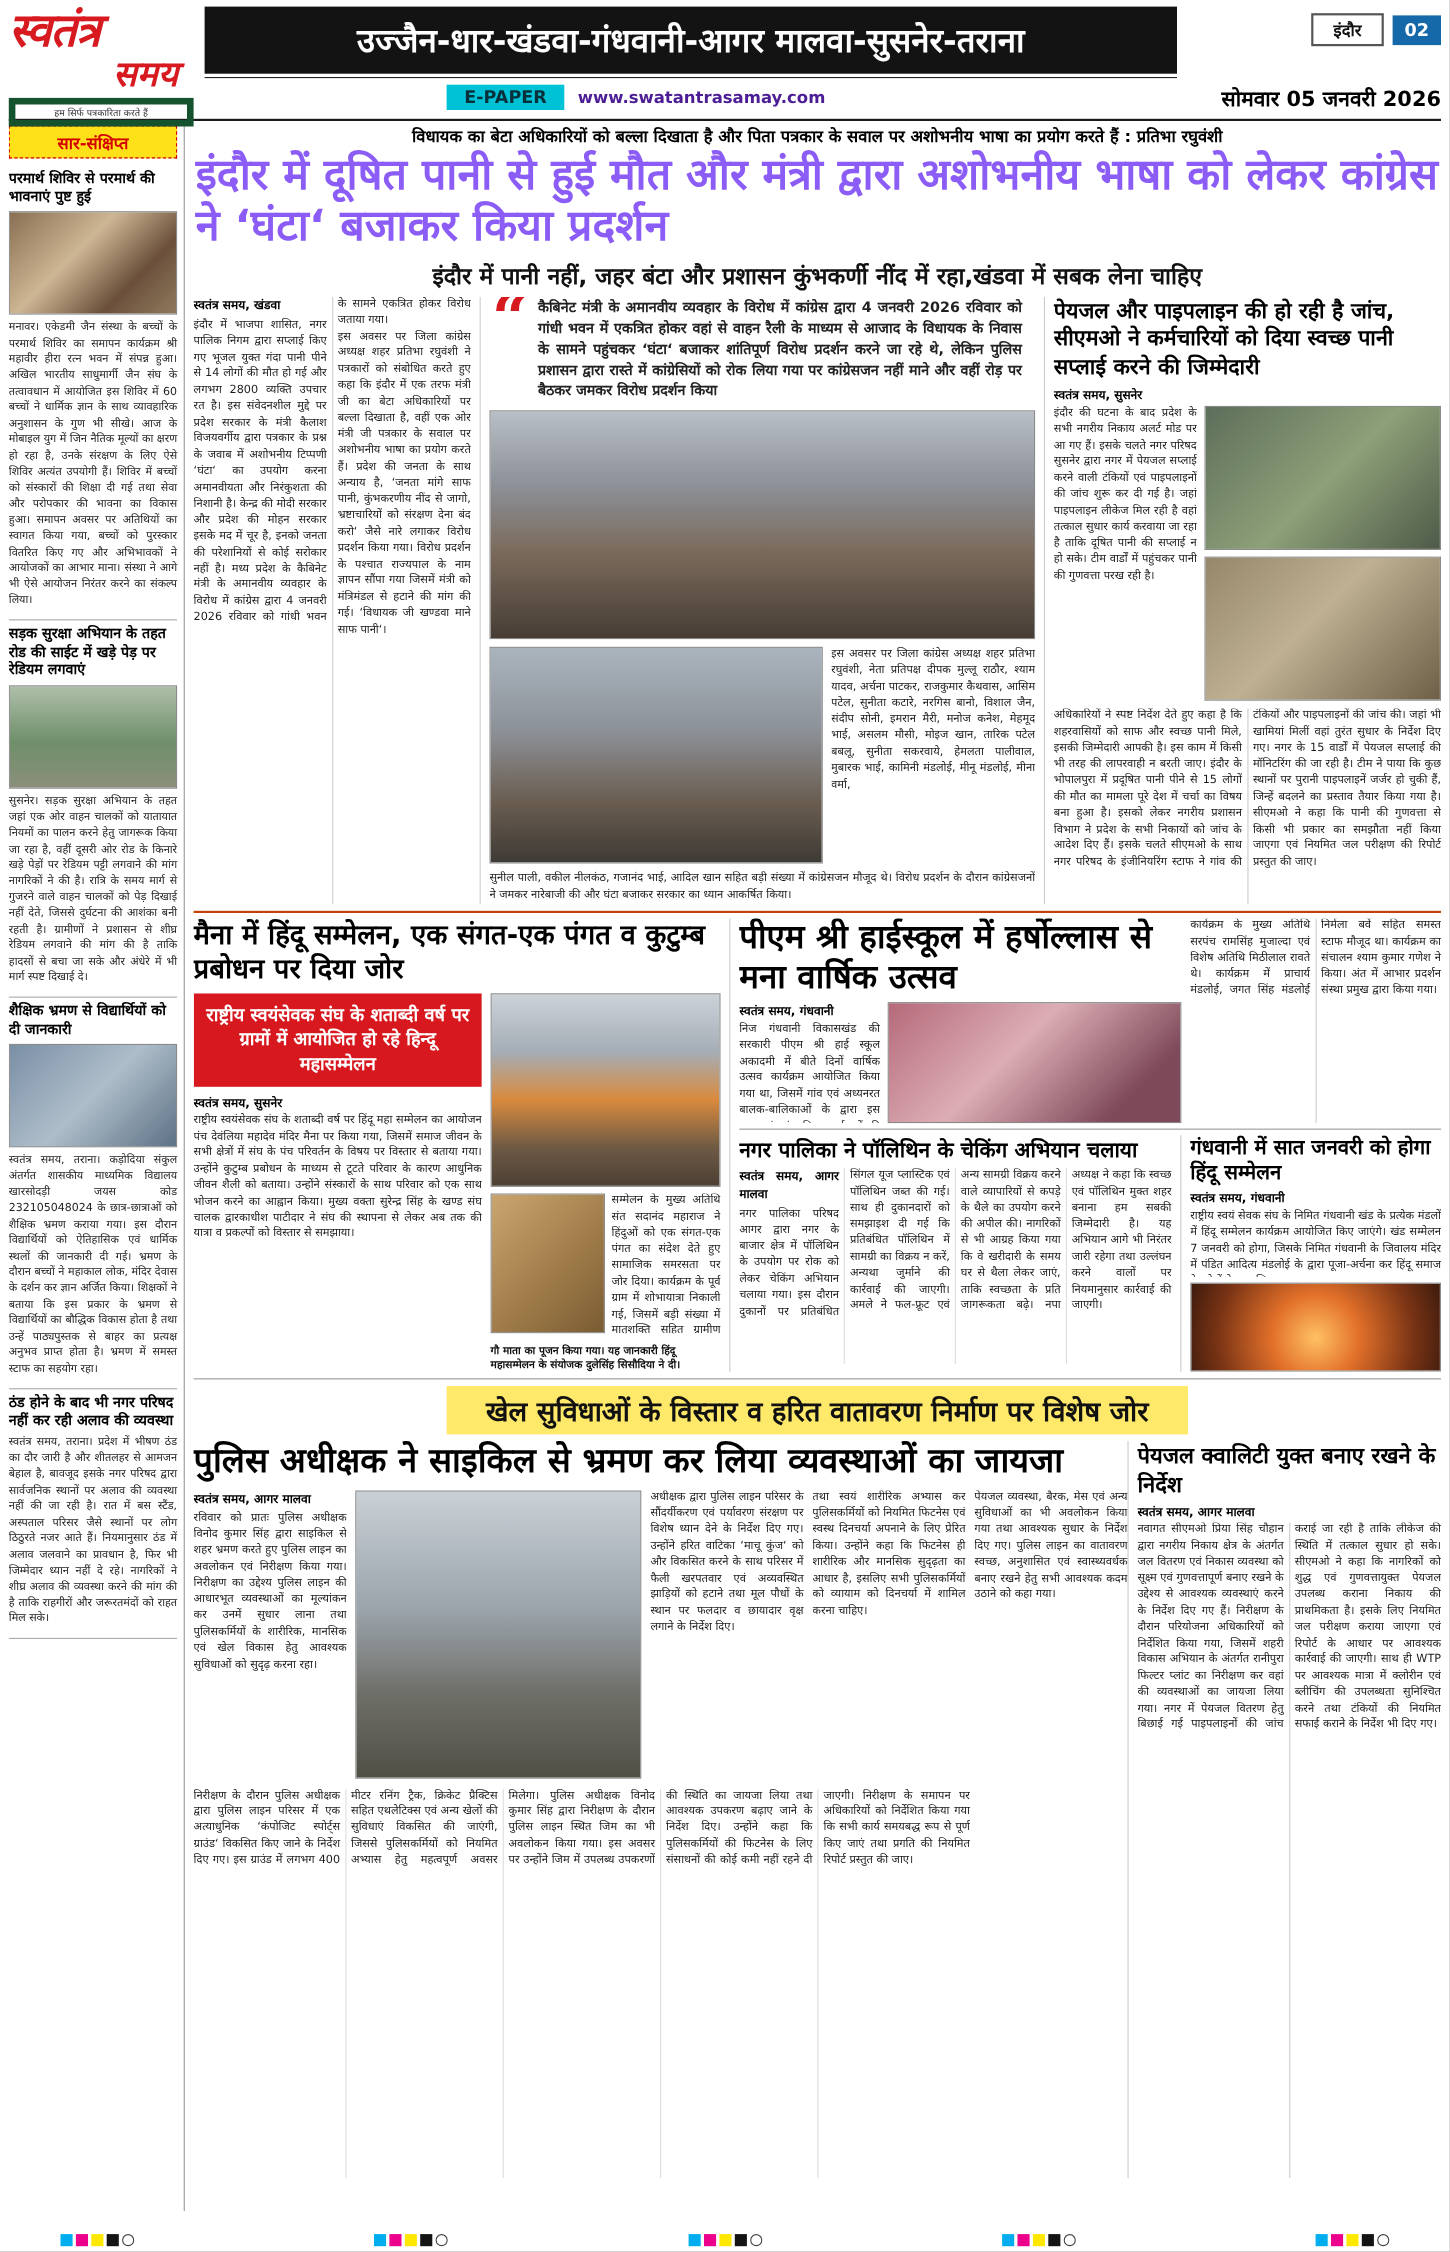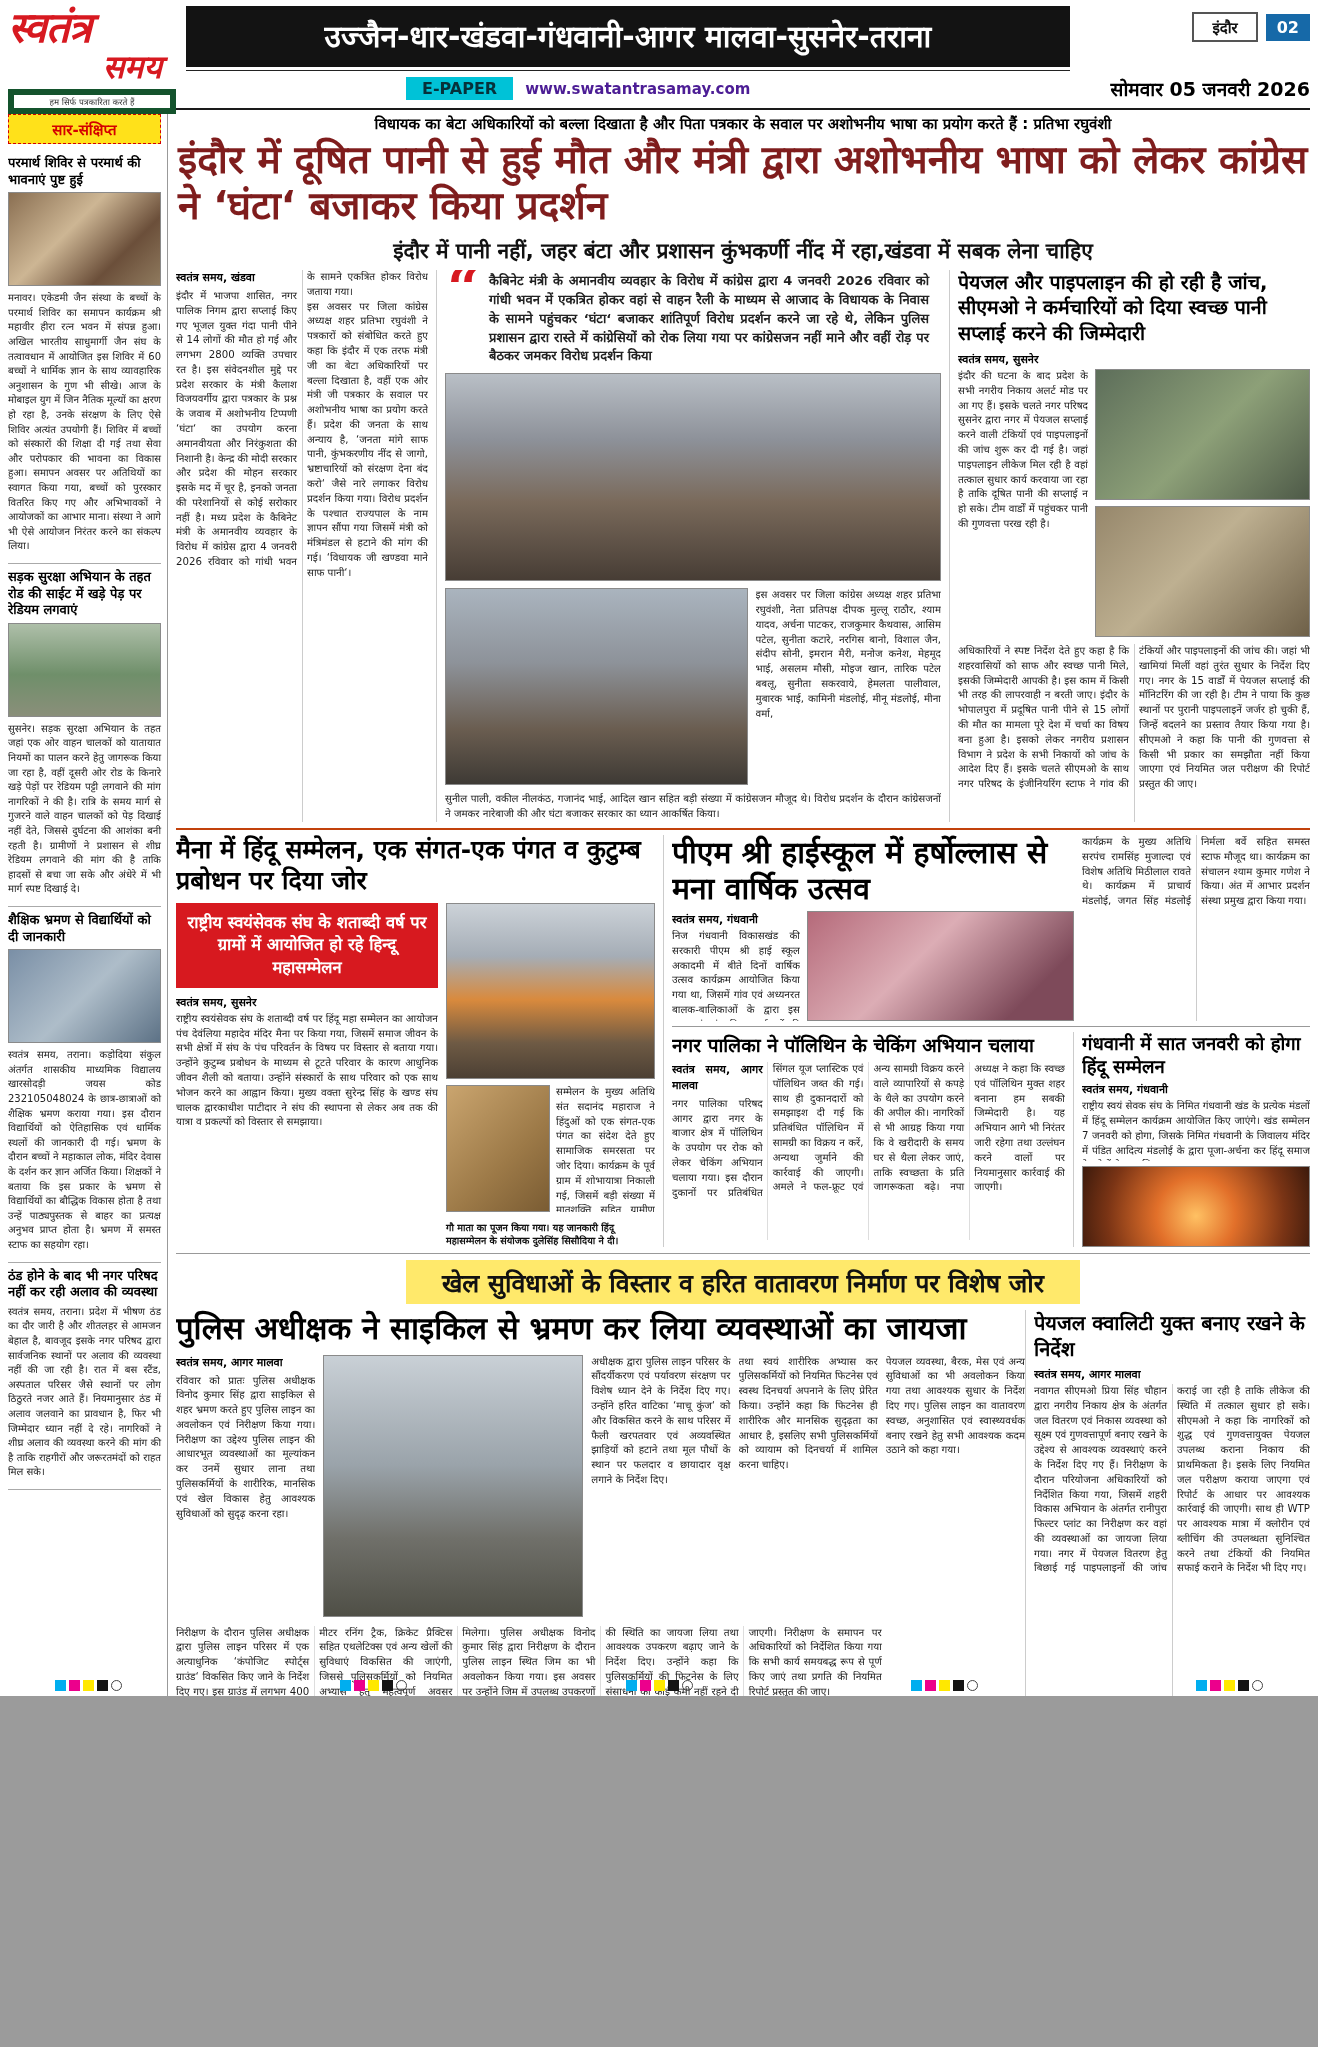--- a/index.html
+++ b/index.html
@@ -1,18 +1,18 @@
 <!DOCTYPE html>
 <html lang="hi"><head>
 <meta charset="utf-8">
 <style>
   * { margin:0; padding:0; box-sizing:border-box; }
   html,body { background:#9b9b9b; }
   body { font-family:"DejaVu Sans","Liberation Sans",sans-serif; }
-  .page { width:1318px; height:1696px; margin:0 auto; background:#fff; position:relative;
+  .page { width:1318px; height:2047px; margin:0 auto; background:#fff; position:relative;
           padding:6px 8px 0 8px; overflow:hidden; }
 
   
   .masthead { display:flex; gap:10px; border-bottom:2px solid #1a1a1a; padding-bottom:4px; height:104px; }
   .logo-block { width:168px; color:#d71920; position:relative; }
   .logo-top { font-size:42px; font-weight:bold; font-style:italic; line-height:1.05; letter-spacing:-1px; }
   .logo-bottom { font-size:32px; font-weight:bold; font-style:italic; text-align:right; padding-right:14px; margin-top:-6px; }
   .logo-tagline { font-size:8.5px; color:#333; border:6px solid #14532d; text-align:center; padding:1px 0; margin-top:2px; }
   .mast-center { flex:1; display:flex; flex-direction:column; min-width:0; }
   .region-banner { background:#131313; color:#fff; font-weight:bold; font-size:30px; text-align:center;
@@ -49,21 +49,21 @@
   .p-water1 { background:linear-gradient(135deg,#5d6e5a,#8da078 52%,#4e5a48); }
   .p-water2 { background:linear-gradient(135deg,#96876b,#beb091 45%,#6e6048); }
   .p-crowd { background:linear-gradient(180deg,#ccd2d8 0%,#a5adb6 30%,#d98a3d 55%,#6e5a44 80%,#4c4034); }
   .p-cow { background:linear-gradient(135deg,#caa56f,#9c7947 60%,#7a5c33); }
   .p-school { background:linear-gradient(135deg,#b56a7a,#dcadb5 42%,#7e4a5a 82%); }
   .p-fire { background:radial-gradient(circle at 50% 62%,#ffc163 0%,#e2702a 32%,#7a3415 72%,#3c1a0c); }
   .p-cyclist { background:linear-gradient(180deg,#c9d0d6 0%,#9aa3aa 42%,#70706a 70%,#4f4f46); }
 
   
   .kicker { font-size:15px; font-weight:bold; text-align:center; color:#000; padding:3px 0 4px; }
-  .lead-headline { font-size:39px; line-height:1.18; font-weight:bold; color:#7f1d1d; padding:0 2px; }
+  .lead-headline { font-size:39px; line-height:1.18; font-weight:bold; color:#8b5cf6; padding:0 2px; }
   .lead-subhead { font-size:21px; font-weight:bold; text-align:center; color:#111; padding:7px 0 6px; }
   .top-story { display:flex; gap:8px; height:560px; overflow:hidden; border-bottom:2px solid #c2410c; padding-bottom:6px; }
   .byline { font-weight:bold; font-size:11px; color:#000; margin-bottom:3px; }
   .bodytext { font-size:10.2px; line-height:1.45; text-align:justify; color:#1c1c1c; }
   .lead-cols { width:252px; column-count:2; column-gap:10px; column-rule:1px solid #ccc; overflow:hidden; }
   .lead-center { flex:1; display:flex; flex-direction:column; gap:7px; border-left:1px solid #ccc;
                  border-right:1px solid #ccc; padding:0 8px; min-width:0; overflow:hidden; }
   .quote { font-size:13px; font-weight:bold; line-height:1.45; text-align:justify; color:#222;
            position:relative; padding:2px 12px 0 44px; }
   .quote::before { content:"\201C"; position:absolute; left:2px; top:-10px; font-size:58px; color:#d71920;

